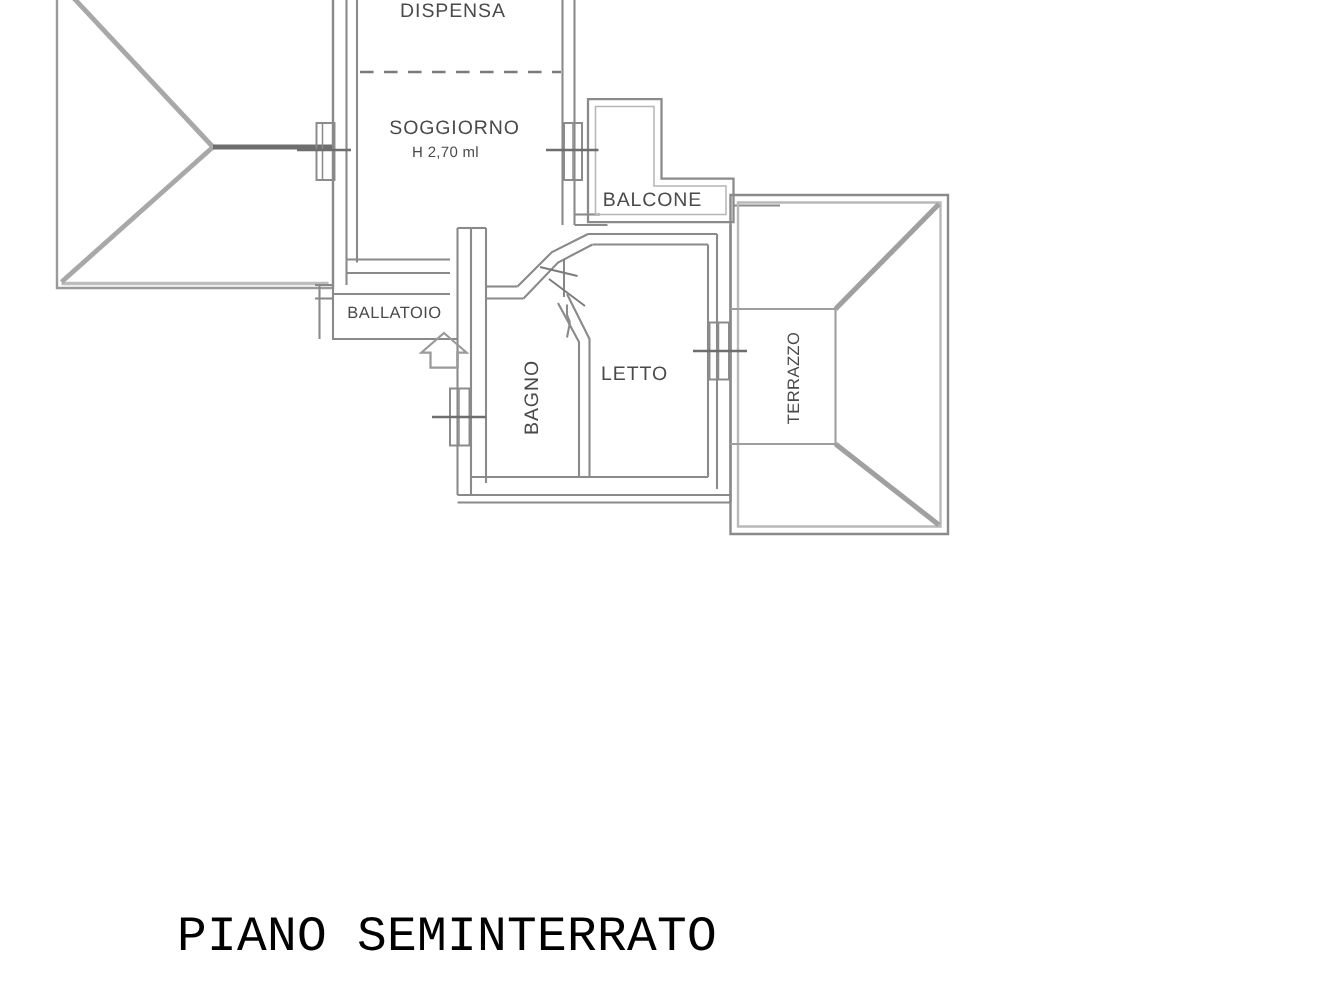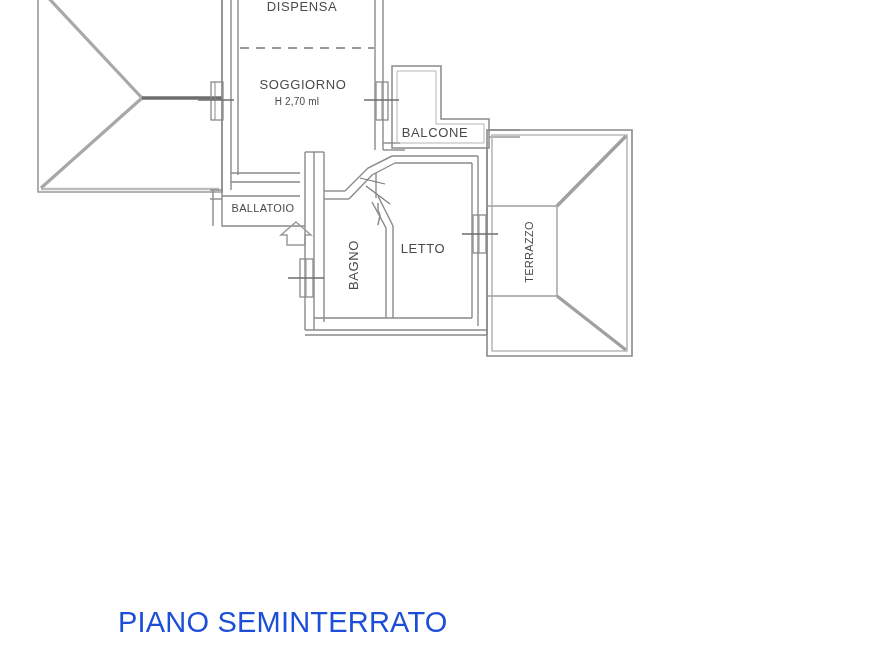--- a/index.html
+++ b/index.html
@@ -43,23 +43,23 @@
   .room-sub {
     font-family: "Liberation Sans", sans-serif;
     fill: #4a4a4a;
     font-size: 10px;
     letter-spacing: 0.2px;
     text-anchor: middle;
     dominant-baseline: middle;
   }
   .plan-title {
     position: absolute;
-    font-family: Liberation Sans, sans-serif;
-    font-size: 29px;
-    color: #1d4ed8;
+    font-family: Liberation Mono, monospace;
+    font-size: 33px;
+    color: #000000;
     letter-spacing: 0.2px;
     white-space: nowrap;
   }
 </style>
 </head>
 <body>
 
 <div id="plan-root">
 
   <svg id="floorplan-svg" width="893" height="670" viewBox="0 0 893 670">

